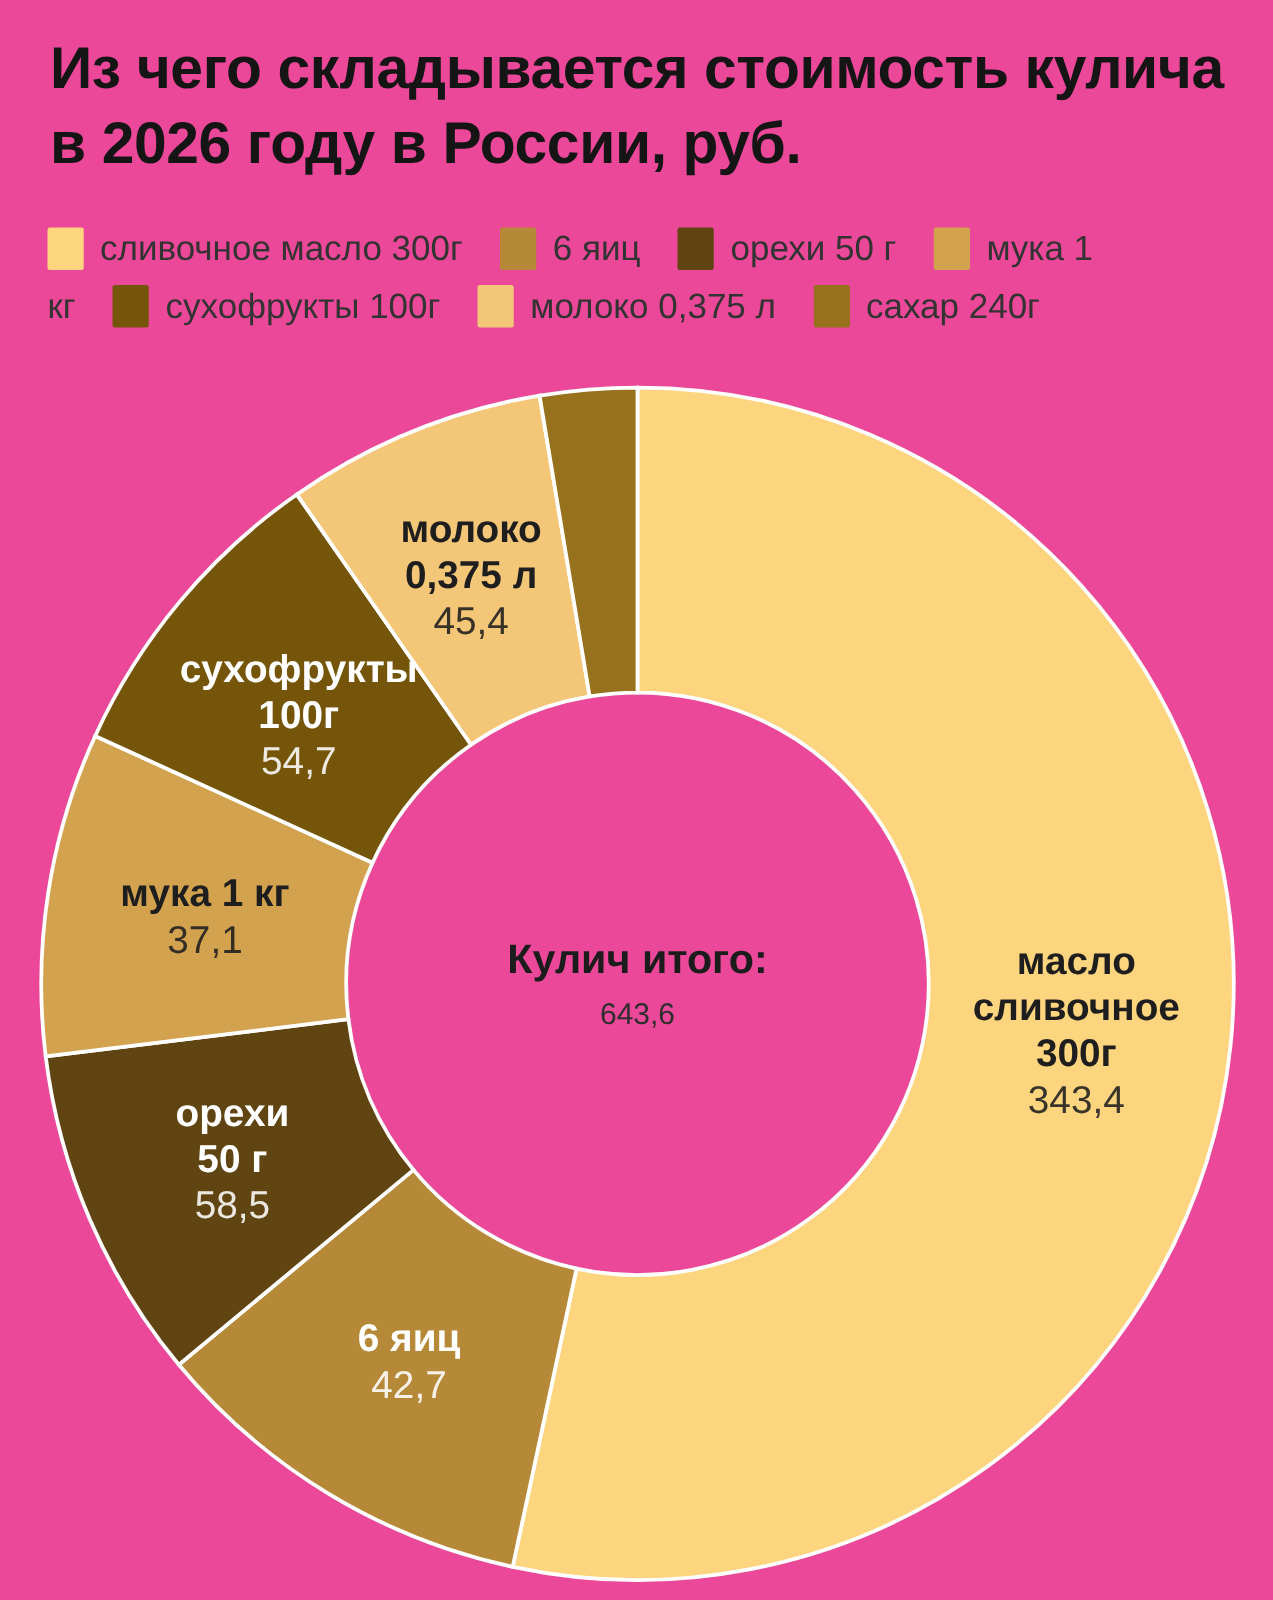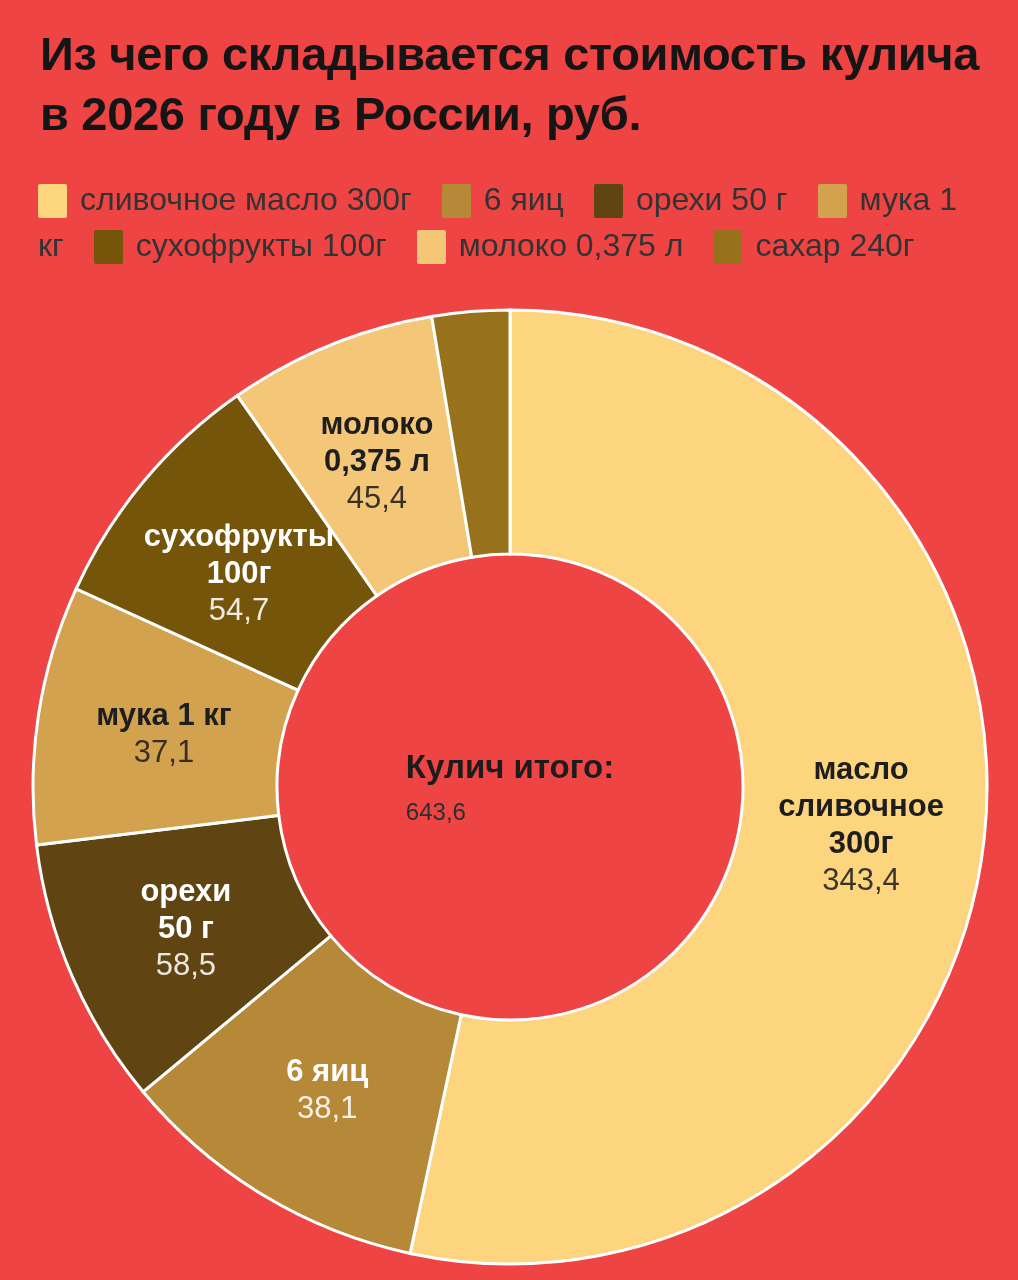--- a/index.html
+++ b/index.html
@@ -1,48 +1,48 @@
 <!DOCTYPE html>
 <html><head>
 <meta charset="utf-8">
 <style>
   html,body{margin:0;padding:0;background:#ffffff;}
   body{width:1018px;height:1280px;font-family:"Liberation Sans","DejaVu Sans",sans-serif;}
-  .page{position:relative;width:1018px;height:1280px;overflow:hidden;background:#ef4444;}
+  .page{position:relative;width:1018px;height:1280px;overflow:hidden;background:#ec4899;}
 
   .title{
     position:absolute;left:40px;top:24px;width:950px;
     font-size:47px;font-weight:bold;color:#151515;line-height:60px;margin:0;
     letter-spacing:-0.3px;
   }
 
   .legend{
     position:absolute;left:38px;top:176px;width:950px;
-    font-size:32px;color:#333333;line-height:46px;
+    font-size:28px;color:#333333;line-height:46px;
   }
   .legend-item{display:inline;margin-right:30px;white-space:normal;}
   .legend-swatch{
     display:inline-block;width:29px;height:34px;border-radius:2px;
     vertical-align:-8px;margin-right:13px;
   }
 
   .chart-layer{position:absolute;left:0;top:0;width:1018px;height:1280px;}
   .donut-svg{position:absolute;left:0;top:0;}
 
   .slice-label{
     position:absolute;transform:translate(-50%,-50%);
     text-align:center;font-size:31px;line-height:37px;font-weight:bold;
     white-space:nowrap;
   }
   .slice-name-line{font-weight:bold;}
   .slice-value{font-weight:normal;opacity:0.88;}
 
   .center-label{
     position:absolute;left:510px;top:787px;transform:translate(-50%,-50%);
-    color:#1c1c1c;white-space:nowrap;
+    text-align:center;color:#1c1c1c;white-space:nowrap;
   }
   .center-title{font-size:33px;font-weight:bold;margin-bottom:12px;}
   .center-value{font-size:24px;font-weight:normal;color:#2e2e2e;}
 </style>
 </head>
 <body>
 
 <div class="page">
 
   <h1 class="title">Из чего складывается стоимость кулича в 2026 году в России, руб.</h1>
@@ -64,21 +64,21 @@
       <div class="center-value">643,6</div>
     </div>
   <div class="slice-label" style="left: 861.04px; top: 824.15px; color: rgb(30, 30, 30);">
         <div class="slice-name-line">масло</div>
         <div class="slice-name-line">сливочное</div>
         <div class="slice-name-line">300г</div>
         <div class="slice-value">343,4</div>
       </div>
       <div class="slice-label" style="left: 327.221px; top: 1088.99px; color: rgb(255, 255, 255);">
         <div class="slice-name-line">6 яиц</div>
-        <div class="slice-value">38,1</div>
+        <div class="slice-value">42,7</div>
       </div>
       <div class="slice-label" style="left: 185.918px; top: 926.927px; color: rgb(255, 255, 255);">
         <div class="slice-name-line">орехи</div>
         <div class="slice-name-line">50 г</div>
         <div class="slice-value">58,5</div>
       </div>
       <div class="slice-label" style="left: 164px; top: 733.106px; color: rgb(30, 30, 30);">
         <div class="slice-name-line">мука 1 кг</div>
         <div class="slice-value">37,1</div>
       </div>

